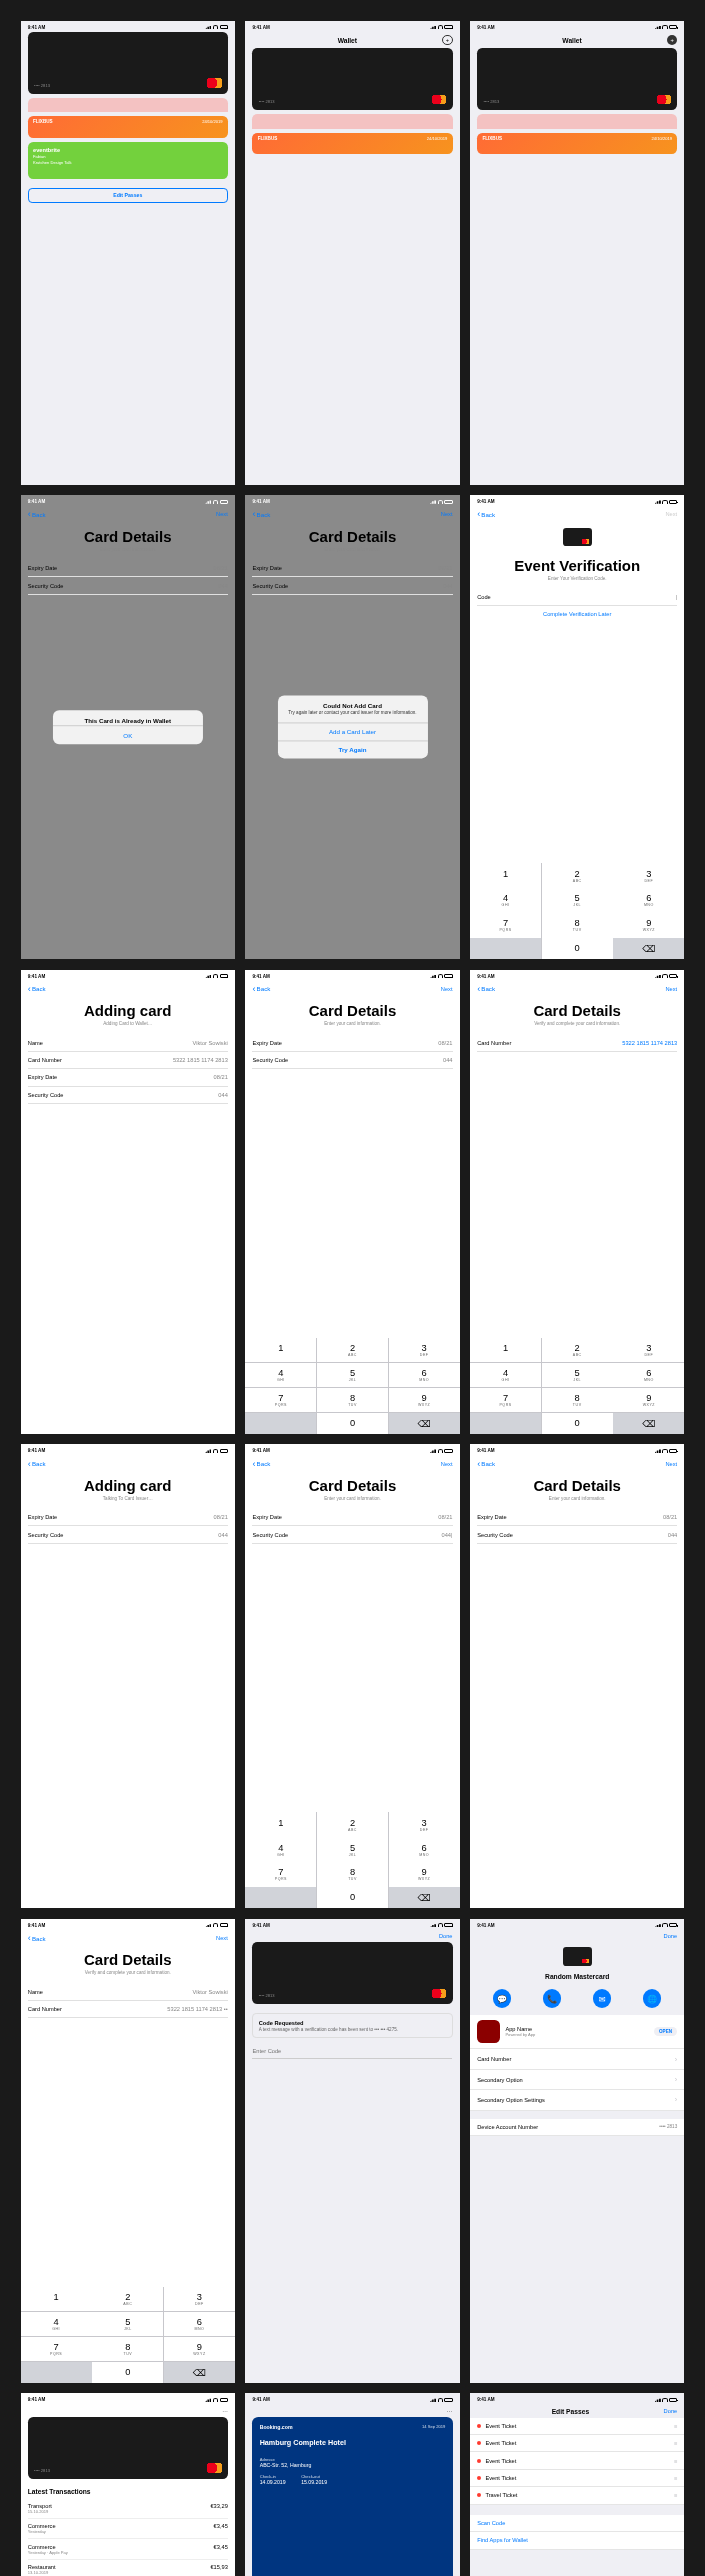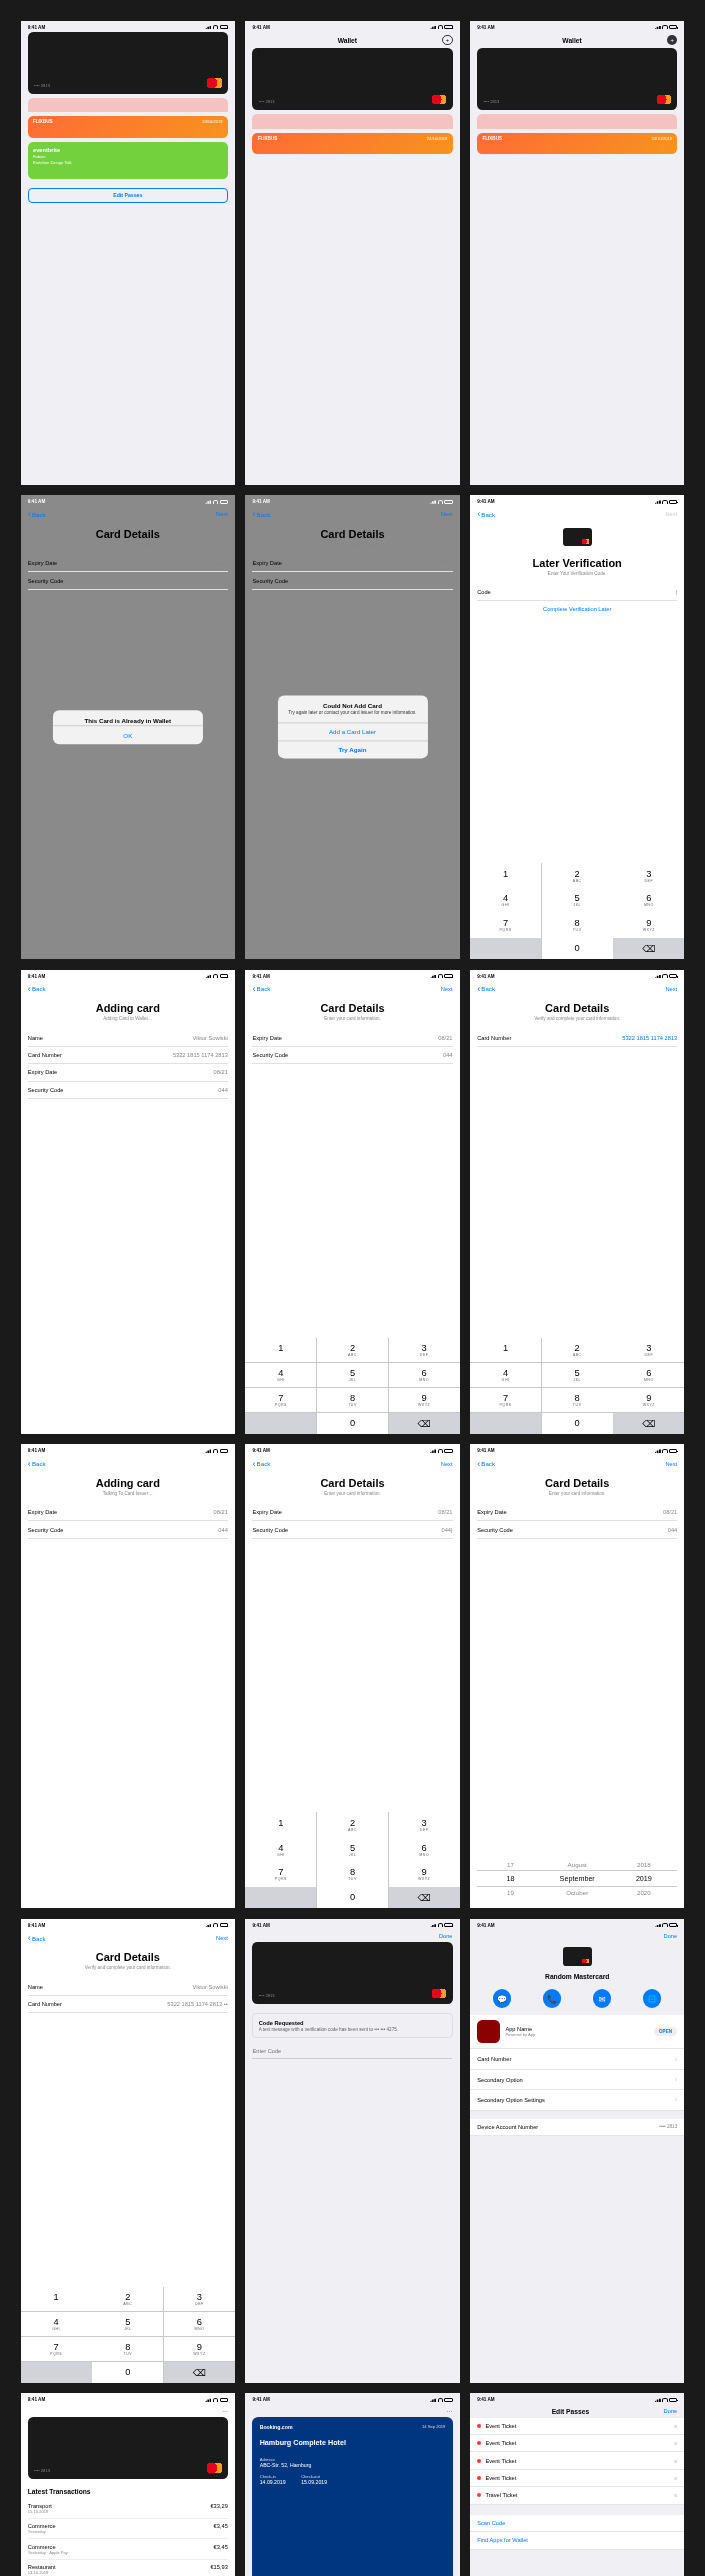--- a/index.html
+++ b/index.html
@@ -32,21 +32,21 @@
 .card-label { position: absolute; left: 6.2px; bottom: 6.2px; color: #888; font-size: 4.1px; }
 .card.pink { background: #f4c2c2; height: 14.4px; border-radius: 5.2px 5.2px 0 0; }
 .card.orange { background: linear-gradient(135deg, #ff6b35, #f7931e); height: 21.6px; position: relative; }
 .card.orange .label-left { position: absolute; left: 5.2px; top: 3.1px; color: #fff; font-size: 4.6px; font-weight: 600; }
 .card.orange .label-right { position: absolute; right: 5.2px; top: 3.1px; color: #fff; font-size: 4.1px; }
 .card.green { background: #73d13d; height: 37px; color: #fff; padding: 5.2px; }
 .card.green .brand { font-size: 5.7px; font-weight: 700; }
 .card.green .sub { font-size: 4.1px; margin-top: 1px; }
 
 .section { padding: 5.2px 7.2px; }
-.section-title { font-size: 11px; font-weight: 700; text-align: center; margin-bottom: 2.1px; }
+.section-title { font-size: 15px; font-weight: 700; text-align: center; margin-bottom: 2.1px; }
 .section-sub { font-size: 4.6px; color: #888; text-align: center; margin-bottom: 8.2px; }
 
 .form-row { display: flex; justify-content: space-between; padding: 5.2px 0; border-bottom: 0.3px solid #e0e0e0; font-size: 5.7px; }
 .form-row .label { color: #000; }
 .form-row .value { color: #888; }
 .form-row .value.blue { color: #007aff; }
 
 .link { color: #007aff; font-size: 5.7px; }
 .link.center { text-align: center; display: block; margin: 5.2px 0; }
 
@@ -253,21 +253,21 @@
           <span class="battery"></span>
         </div>
       </div>
   <div class="nav-bar">
         <span class="nav-back">Back</span>
         <span></span>
         <span class="link" style="color:#ccc">Next</span>
       </div>
   <div class="card-small"></div>
   <div class="section">
-        <div class="section-title">Later Verification</div>
+        <div class="section-title">Event Verification</div>
         <div class="section-sub">Enter Your Verification Code.</div>
     <div class="form-row">
           <span class="label">Code</span>
           <span class="value">|</span>
         </div>
     <a class="link center">Complete Verification Later</a>
   </div>
   <div class="keypad">
     <div class="key">
           <div class="num">1</div>
@@ -608,37 +608,20 @@
   <div class="section">
         <div class="section-title">Card Details</div>
         <div class="section-sub">Enter your card information.</div>
     <div class="form-row">
           <span class="label">Expiry Date</span>
           <span class="value">08/21</span>
         </div>
     <div class="form-row">
           <span class="label">Security Code</span>
           <span class="value">044</span>
-        </div>
-  </div>
-  <div class="date-picker" style="margin-top:auto">
-    <div>
-          <div class="faded">17</div>
-          <div class="selected">18</div>
-          <div class="faded">19</div>
-        </div>
-    <div>
-          <div class="faded">August</div>
-          <div class="selected">September</div>
-          <div class="faded">October</div>
-        </div>
-    <div>
-          <div class="faded">2018</div>
-          <div class="selected">2019</div>
-          <div class="faded">2020</div>
         </div>
   </div>
 </div>
 
 <div class="phone">
   <div class="status-bar">
         <span class="time">9:41 AM</span>
         <div class="status-icons">
           <span class="signal"></span>
           <span class="wifi"></span>

